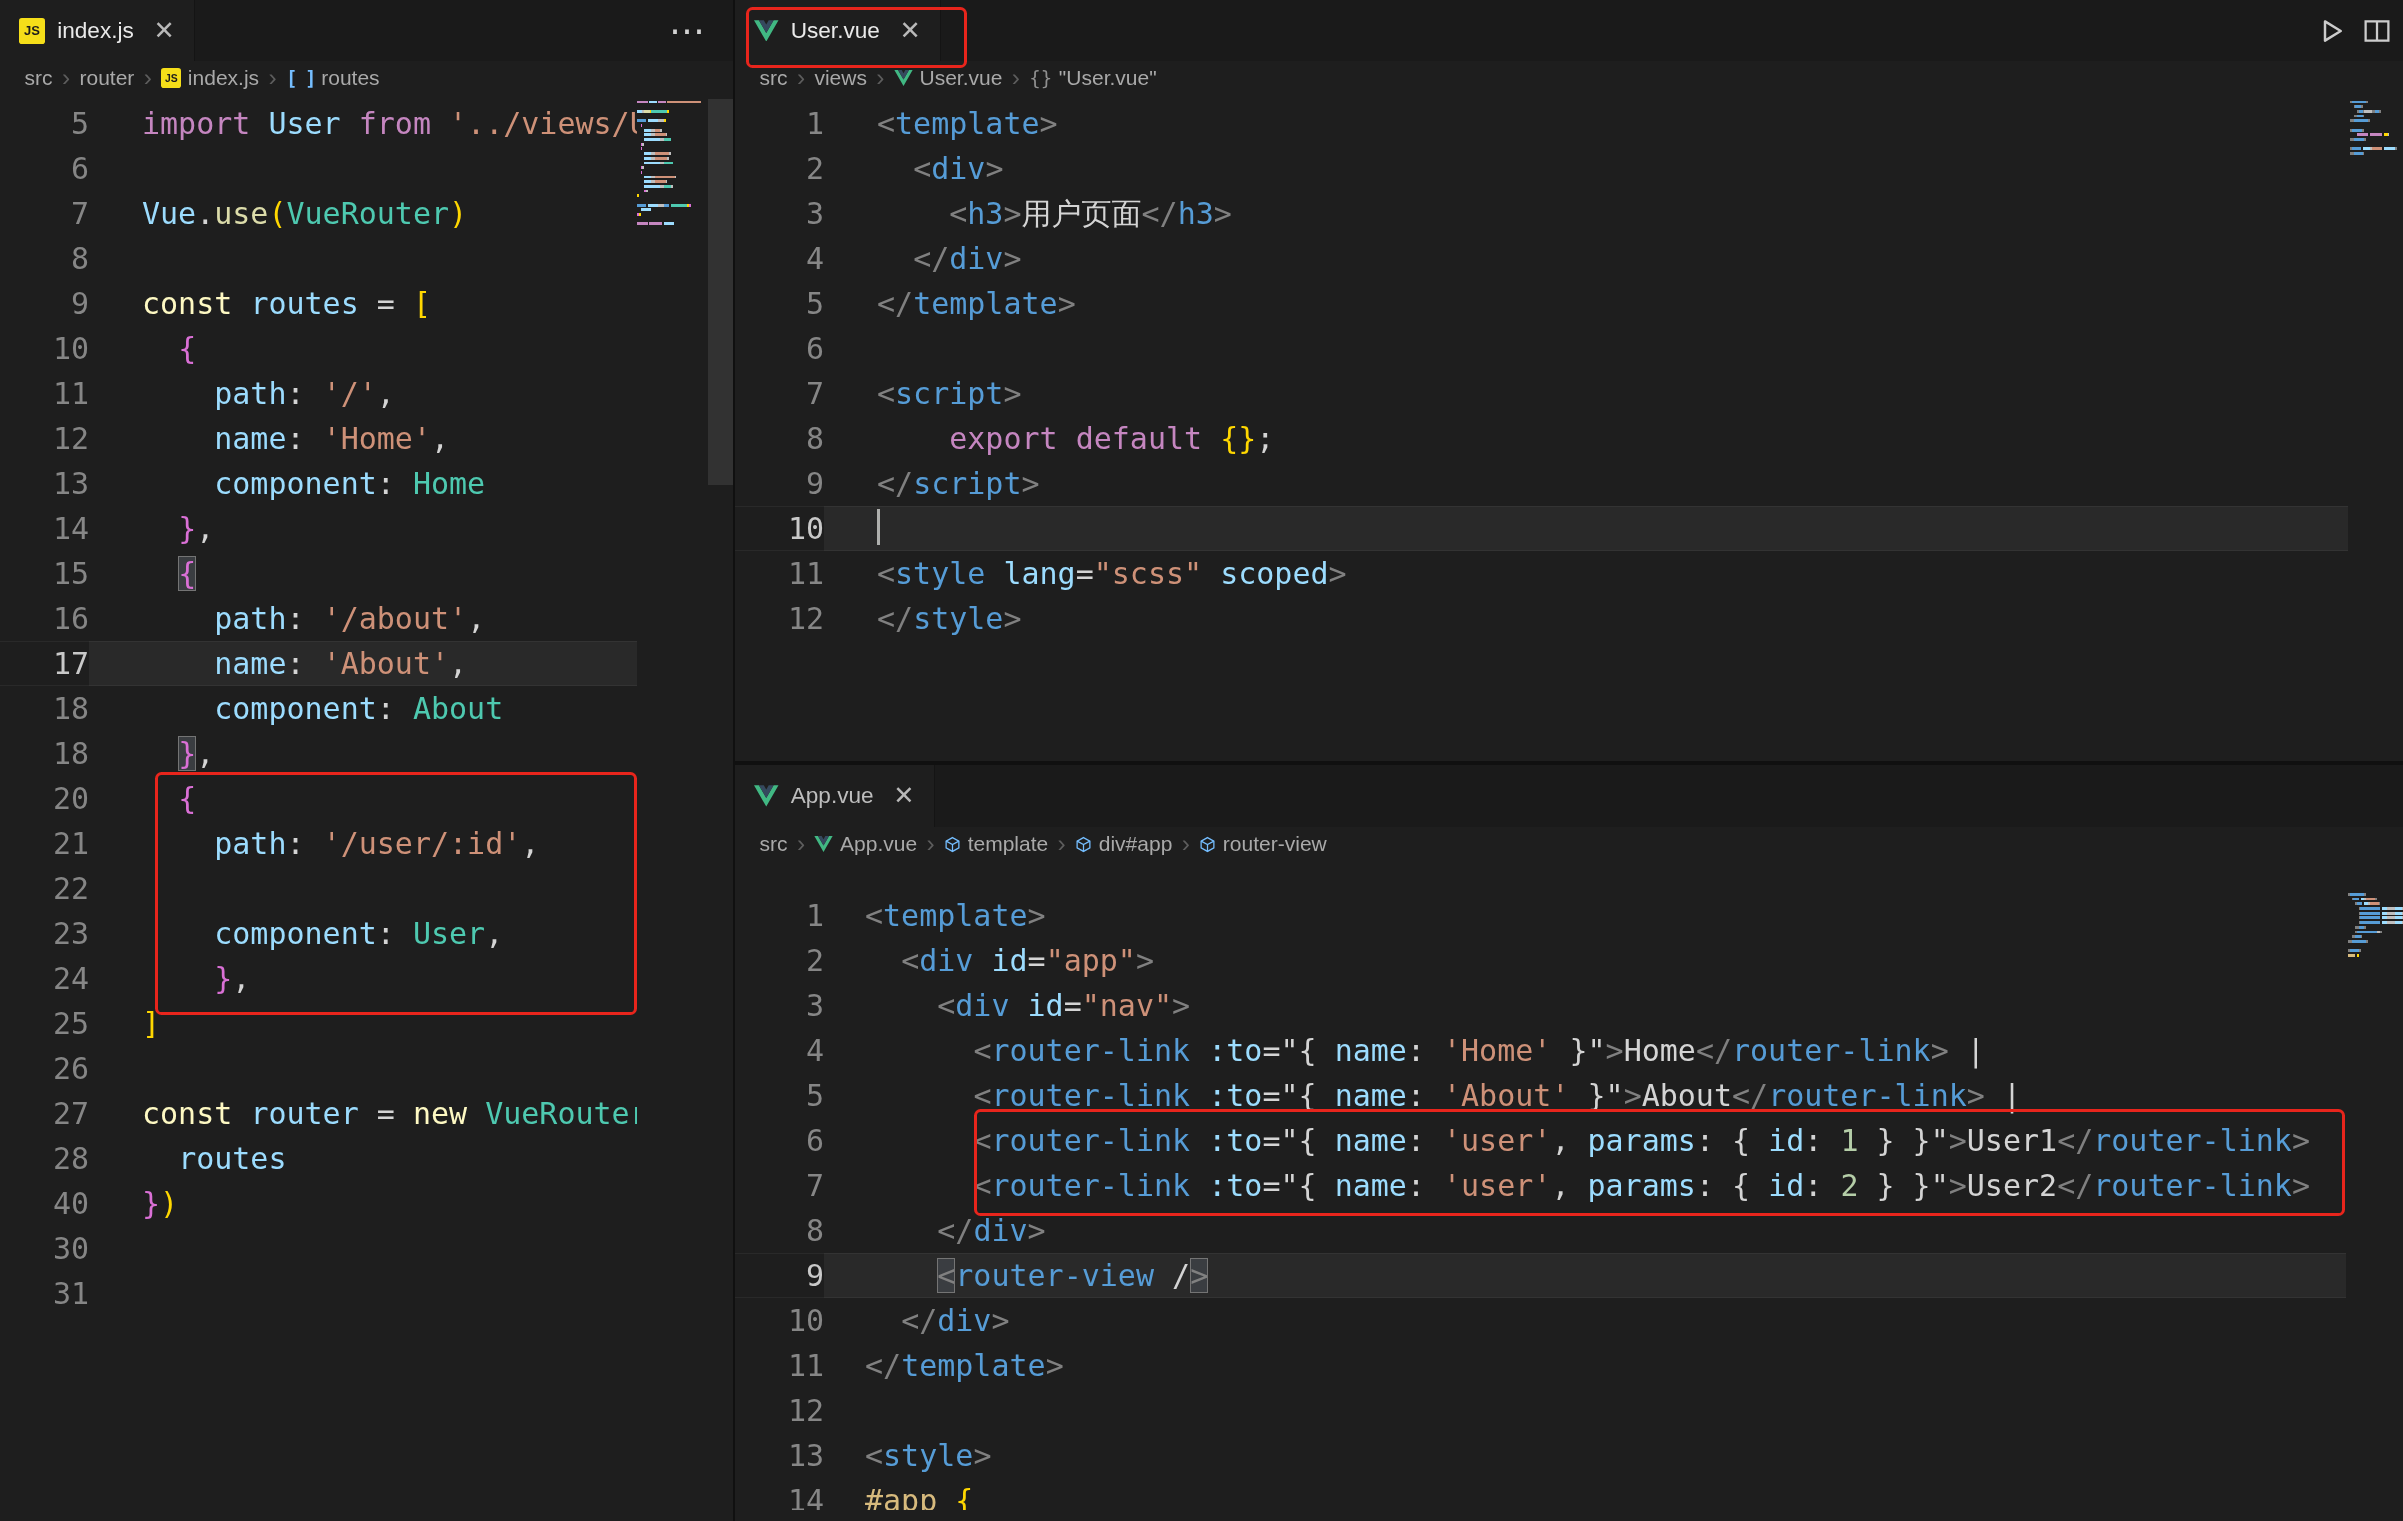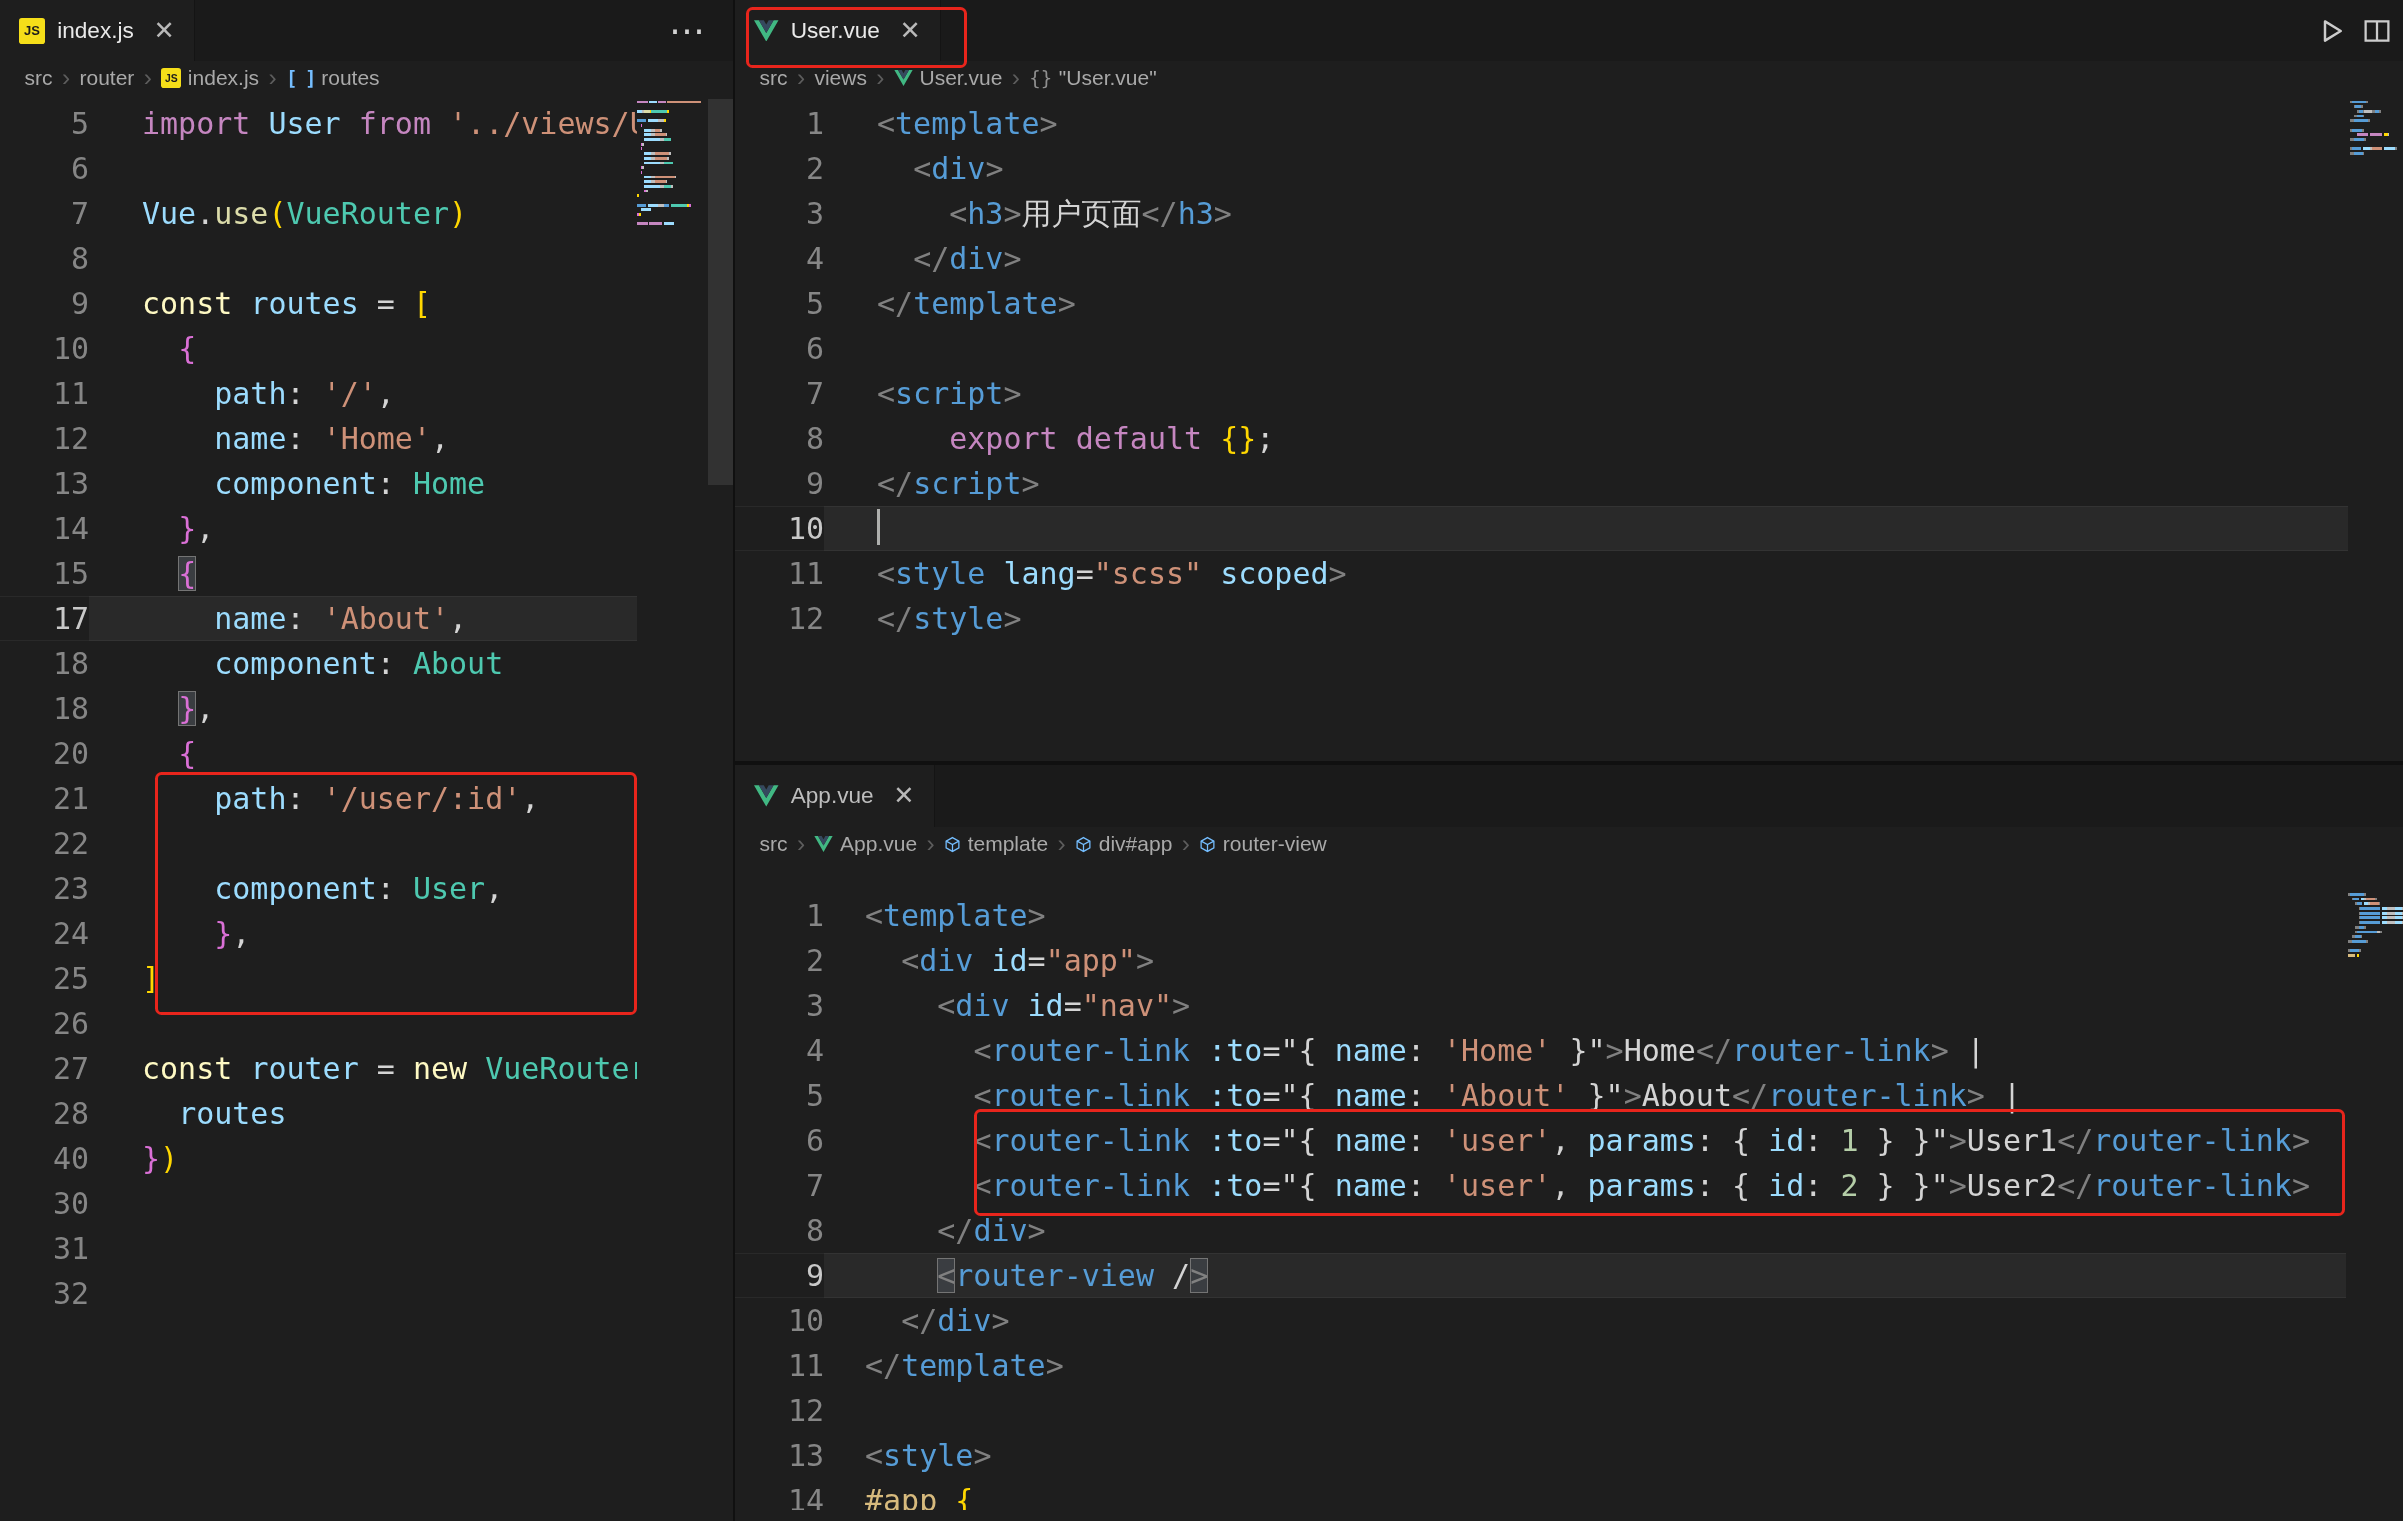--- a/index.html
+++ b/index.html
@@ -146,20 +146,24 @@
           <span class="ltxt"><span class="tok tx">    </span><span class="tok vr">component</span><span class="tok tx">: </span><span class="tok cl">Home</span></span>
         </div>
         <div class="cline">
           <span class="lnum">14</span>
           <span class="ltxt"><span class="tok tx">  </span><span class="tok b2">}</span><span class="tok tx">,</span></span>
         </div>
         <div class="cline">
           <span class="lnum">15</span>
           <span class="ltxt"><span class="tok tx">  </span><span class="tok b2 mb">{</span></span>
         </div>
+        <div class="cline">
+          <span class="lnum">16</span>
+          <span class="ltxt"><span class="tok tx">    </span><span class="tok vr">path</span><span class="tok tx">: </span><span class="tok st">'/about'</span><span class="tok tx">,</span></span>
+        </div>
         <div class="cline cur">
           <span class="lnum">17</span>
           <span class="ltxt"><span class="tok tx">    </span><span class="tok vr">name</span><span class="tok tx">: </span><span class="tok st">'About'</span><span class="tok tx">,</span></span>
         </div>
         <div class="cline">
           <span class="lnum">18</span>
           <span class="ltxt"><span class="tok tx">    </span><span class="tok vr">component</span><span class="tok tx">: </span><span class="tok cl">About</span></span>
         </div>
         <div class="cline">
           <span class="lnum">18</span>
@@ -203,24 +207,20 @@
         <div class="cline">
           <span class="lnum">40</span>
           <span class="ltxt"><span class="tok b2">}</span><span class="tok b1">)</span></span>
         </div>
         <div class="cline">
           <span class="lnum">30</span>
           <span class="ltxt"></span>
         </div>
         <div class="cline">
           <span class="lnum">31</span>
-        </div>
-        <div class="cline">
-          <span class="lnum">32</span>
-          <span class="ltxt"></span>
         </div>
       </div>
     <div class="minimap">
         <div class="mmline"><span class="mmseg" style="width: 10.7px; background: rgb(197, 134, 192);"></span><span class="mmseg" style="width: 1.8px; background: transparent;"></span><span class="mmseg" style="width: 7.2px; background: rgb(156, 220, 254);"></span><span class="mmseg" style="width: 1.8px; background: transparent;"></span><span class="mmseg" style="width: 7.2px; background: rgb(197, 134, 192);"></span><span class="mmseg" style="width: 1.8px; background: transparent;"></span><span class="mmseg" style="width: 34px; background: rgb(206, 145, 120);"></span></div>
         <div class="mmline"></div>
         <div class="mmline"><span class="mmseg" style="width: 5.4px; background: rgb(156, 220, 254);"></span><span class="mmseg" style="width: 1.8px; background: rgb(191, 191, 191);"></span><span class="mmseg" style="width: 5.4px; background: rgb(220, 220, 170);"></span><span class="mmseg" style="width: 1.8px; background: rgb(255, 215, 0);"></span><span class="mmseg" style="width: 16px; background: rgb(78, 201, 176);"></span><span class="mmseg" style="width: 1.8px; background: rgb(255, 215, 0);"></span></div>
         <div class="mmline"></div>
         <div class="mmline"><span class="mmseg" style="width: 9px; background: rgb(86, 156, 214);"></span><span class="mmseg" style="width: 1.8px; background: transparent;"></span><span class="mmseg" style="width: 10.7px; background: rgb(156, 220, 254);"></span><span class="mmseg" style="width: 5.4px; background: rgb(191, 191, 191);"></span><span class="mmseg" style="width: 1.8px; background: rgb(255, 215, 0);"></span></div>
         <div class="mmline"><span class="mmseg" style="width: 3.6px; background: transparent;"></span><span class="mmseg" style="width: 1.8px; background: rgb(218, 112, 214);"></span></div>
         <div class="mmline"><span class="mmseg" style="width: 7.2px; background: transparent;"></span><span class="mmseg" style="width: 7.2px; background: rgb(156, 220, 254);"></span><span class="mmseg" style="width: 3.6px; background: rgb(191, 191, 191);"></span><span class="mmseg" style="width: 5.4px; background: rgb(206, 145, 120);"></span><span class="mmseg" style="width: 1.8px; background: rgb(191, 191, 191);"></span></div>

